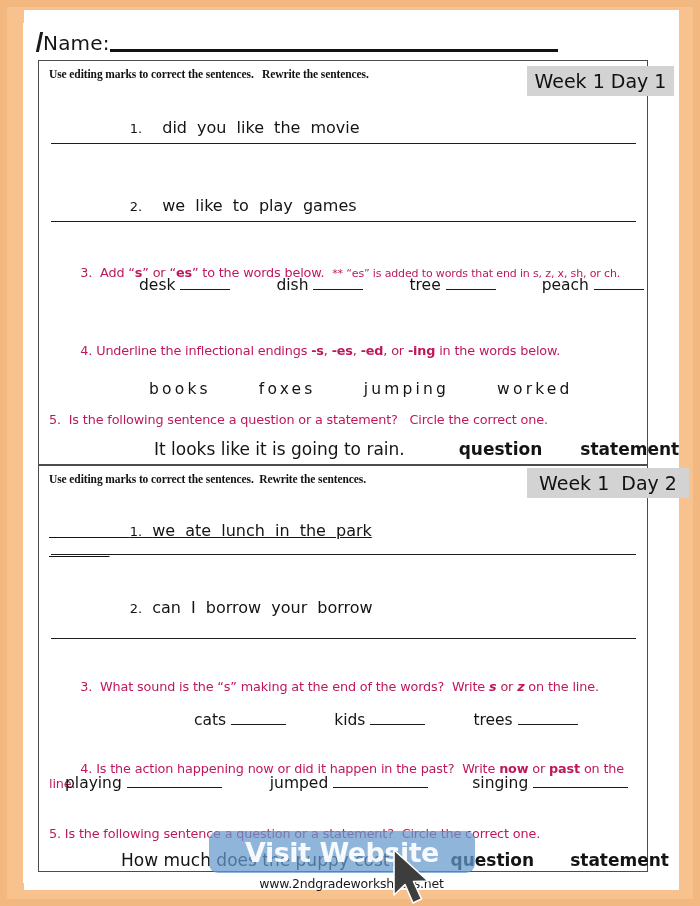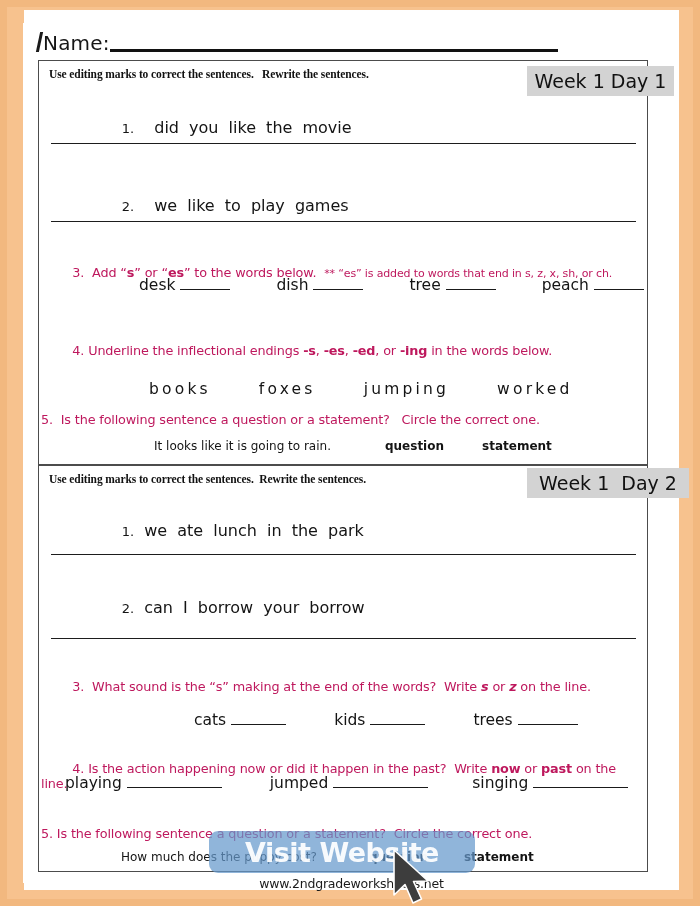--- a/index.html
+++ b/index.html
@@ -121,21 +121,21 @@
     white-space: pre;
     letter-spacing: 0px;
     z-index: 6;
   }
   #tag1 { left: 503px; top: 56px; width: 147px; }
   #tag2 { left: 503px; top: 458px; width: 162px; }
 
   
   .q {
     position: absolute;
-    left: 2px;
+    left: 10px;
     width: 590px;
     color: #111111;
   }
   .q-sentence {
     font-family: "DejaVu Sans", sans-serif;
     font-size: 16px;
     color: #141414;
     white-space: pre;
     word-spacing: 5px;
   }
@@ -192,21 +192,21 @@
     font-family: "DejaVu Sans", sans-serif;
     font-size: 15.5px;
     color: #141414;
     letter-spacing: 3.2px;
     white-space: pre;
   }
 
   .circle-row {
     position: absolute;
     font-family: "DejaVu Sans", sans-serif;
-    font-size: 12px;
+    font-size: 17px;
     color: #141414;
     white-space: pre;
     display: flex;
     align-items: flex-end;
   }
   .circle-row .choice {
     font-weight: bold;
   }
 
   
@@ -319,21 +319,21 @@
         <span style="width:54px;"></span>
         <span class="choice">question</span>
         <span style="width:38px;"></span>
         <span class="choice">statement</span>
       </div>
     </div>
 
     <div class="ws-box" id="box2">
       <div class="instr">Use editing marks to correct the sentences.  Rewrite the sentences.</div>
 
-      <div class="q q-sentence" style="top:36px;">
+      <div class="q q-sentence" style="top:36px;text-decoration:underline;">
         <span class="q-num-sm">1.</span><span>&nbsp;</span><span>we ate lunch in the park</span>
       </div>
       <div class="writeline" style="top:88px;"></div>
 
       <div class="q q-sentence" style="top:113px;">
         <span class="q-num-sm">2.</span><span>&nbsp;</span><span>can I borrow your borrow</span>
       </div>
       <div class="writeline" style="top:172px;"></div>
 
       <div class="q q-text" style="top:198px;">

